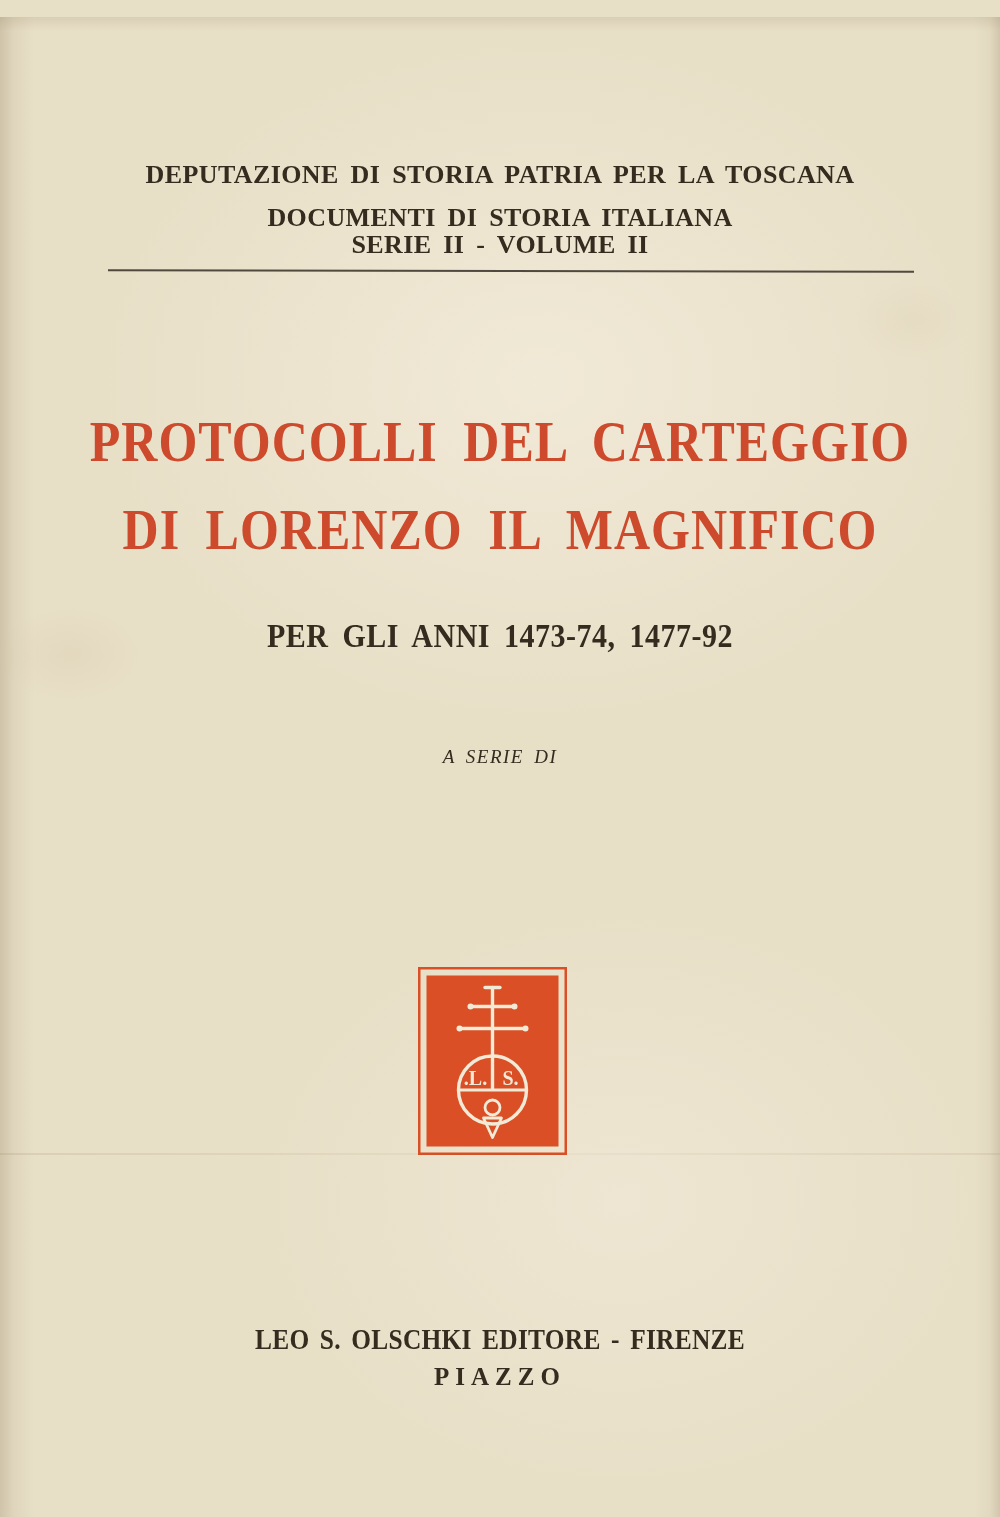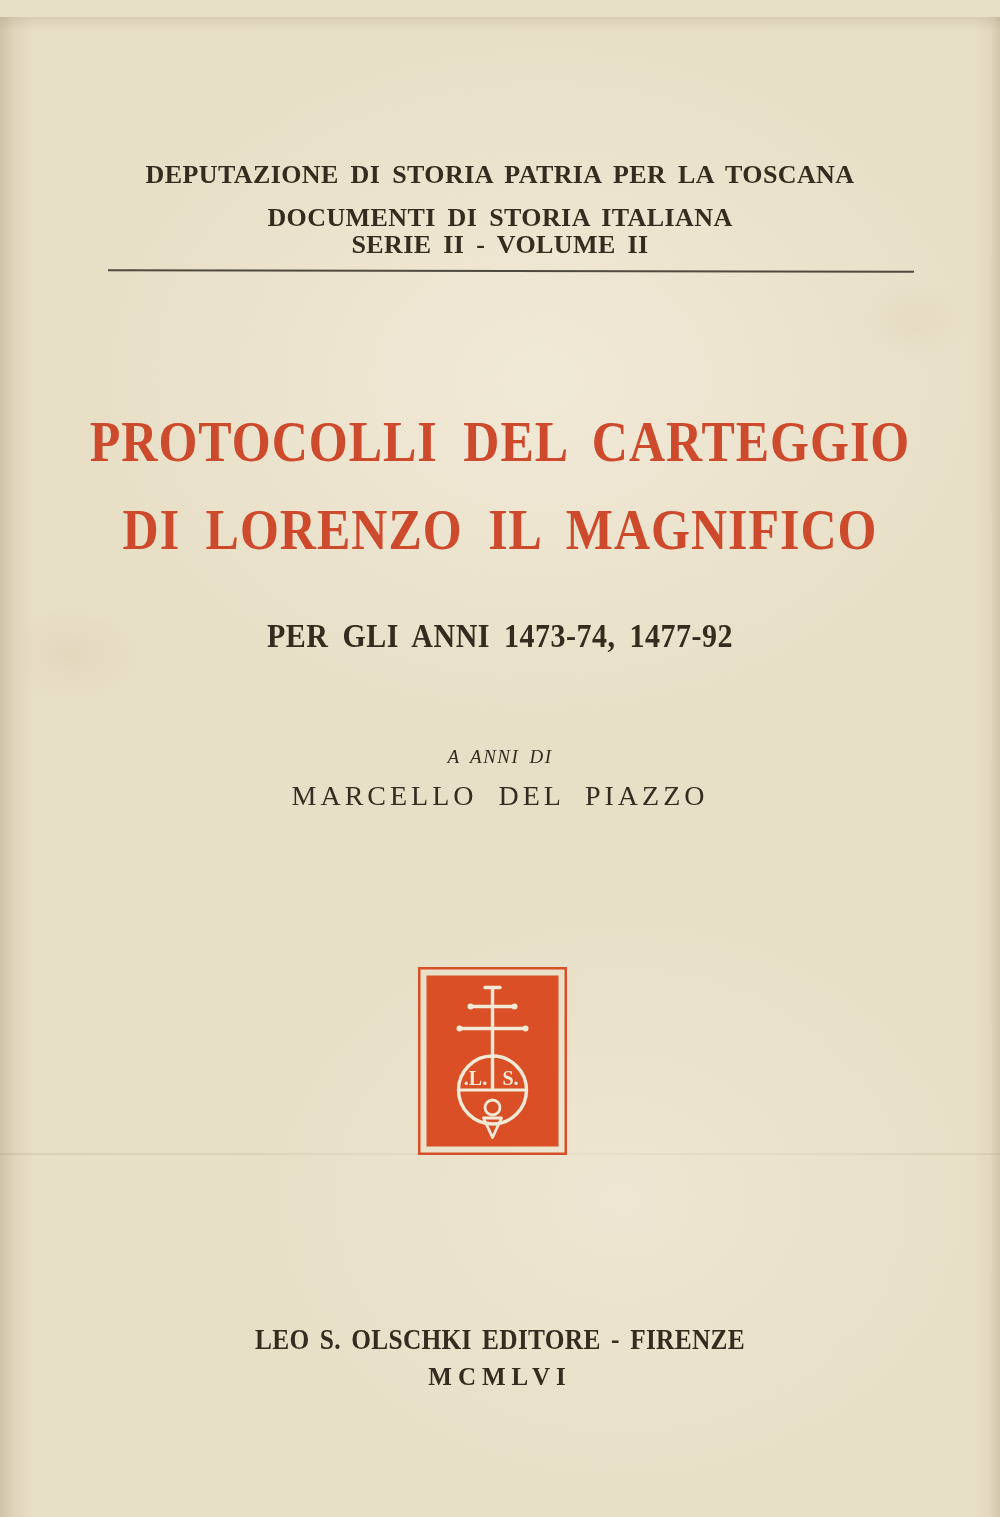--- a/index.html
+++ b/index.html
@@ -76,22 +76,21 @@
 
   <div class="rule"></div>
 
   <h1 style="margin:0;font-size:inherit;font-weight:inherit;">
     <div class="centered title-line title-1">PROTOCOLLI DEL CARTEGGIO</div>
     <div class="centered title-line title-2">DI LORENZO IL MAGNIFICO</div>
   </h1>
 
   <div class="centered subtitle">PER GLI ANNI 1473-74, 1477-92</div>
 
-  <div class="centered byline">A ANNI DI</div>
-  <div class="centered editor-name">MARCELLO DEL PIAZZO</div>
+  <div class="centered byline">A SERIE DI</div>
 
   <svg class="emblem" viewBox="0 0 149 188" xmlns="http://www.w3.org/2000/svg">
     <rect class="emb-red-stroke" x="1.25" y="1.25" width="146.5" height="185.5" stroke-width="2.5"></rect>
     <rect class="emb-red-fill" x="8.5" y="8.5" width="132" height="171"></rect>
 
     <path class="emb-tri" d="M65.5 151 L74.5 170.5 L83.5 151 Z"></path>
 
     <g stroke-linecap="round">
       <line class="emb-light-stroke" x1="74.5" y1="20.5" x2="74.5" y2="121.5" stroke-width="3.4"></line>
       <line class="emb-light-stroke" x1="67" y1="20.5" x2="82" y2="20.5" stroke-width="3.4"></line>
@@ -107,17 +106,17 @@
     <line class="emb-light-stroke" x1="42" y1="123" x2="107" y2="123" stroke-width="3"></line>
 
     <text class="emb-light-fill emb-text" x="57.5" y="117.5" text-anchor="middle">.L.</text>
     <text class="emb-light-fill emb-text" x="92.5" y="117.5" text-anchor="middle">S.</text>
 
     <circle class="emb-light-stroke" cx="74.5" cy="140.5" r="7.5" stroke-width="2.8"></circle>
   </svg>
 
   <footer>
     <div class="centered publisher">LEO S. OLSCHKI EDITORE - FIRENZE</div>
-    <div class="centered year">MCMLVI</div>
+    <div class="centered year">PIAZZO</div>
   </footer>
 
   <div class="crease"></div>
 </div>
 
 </body></html>

